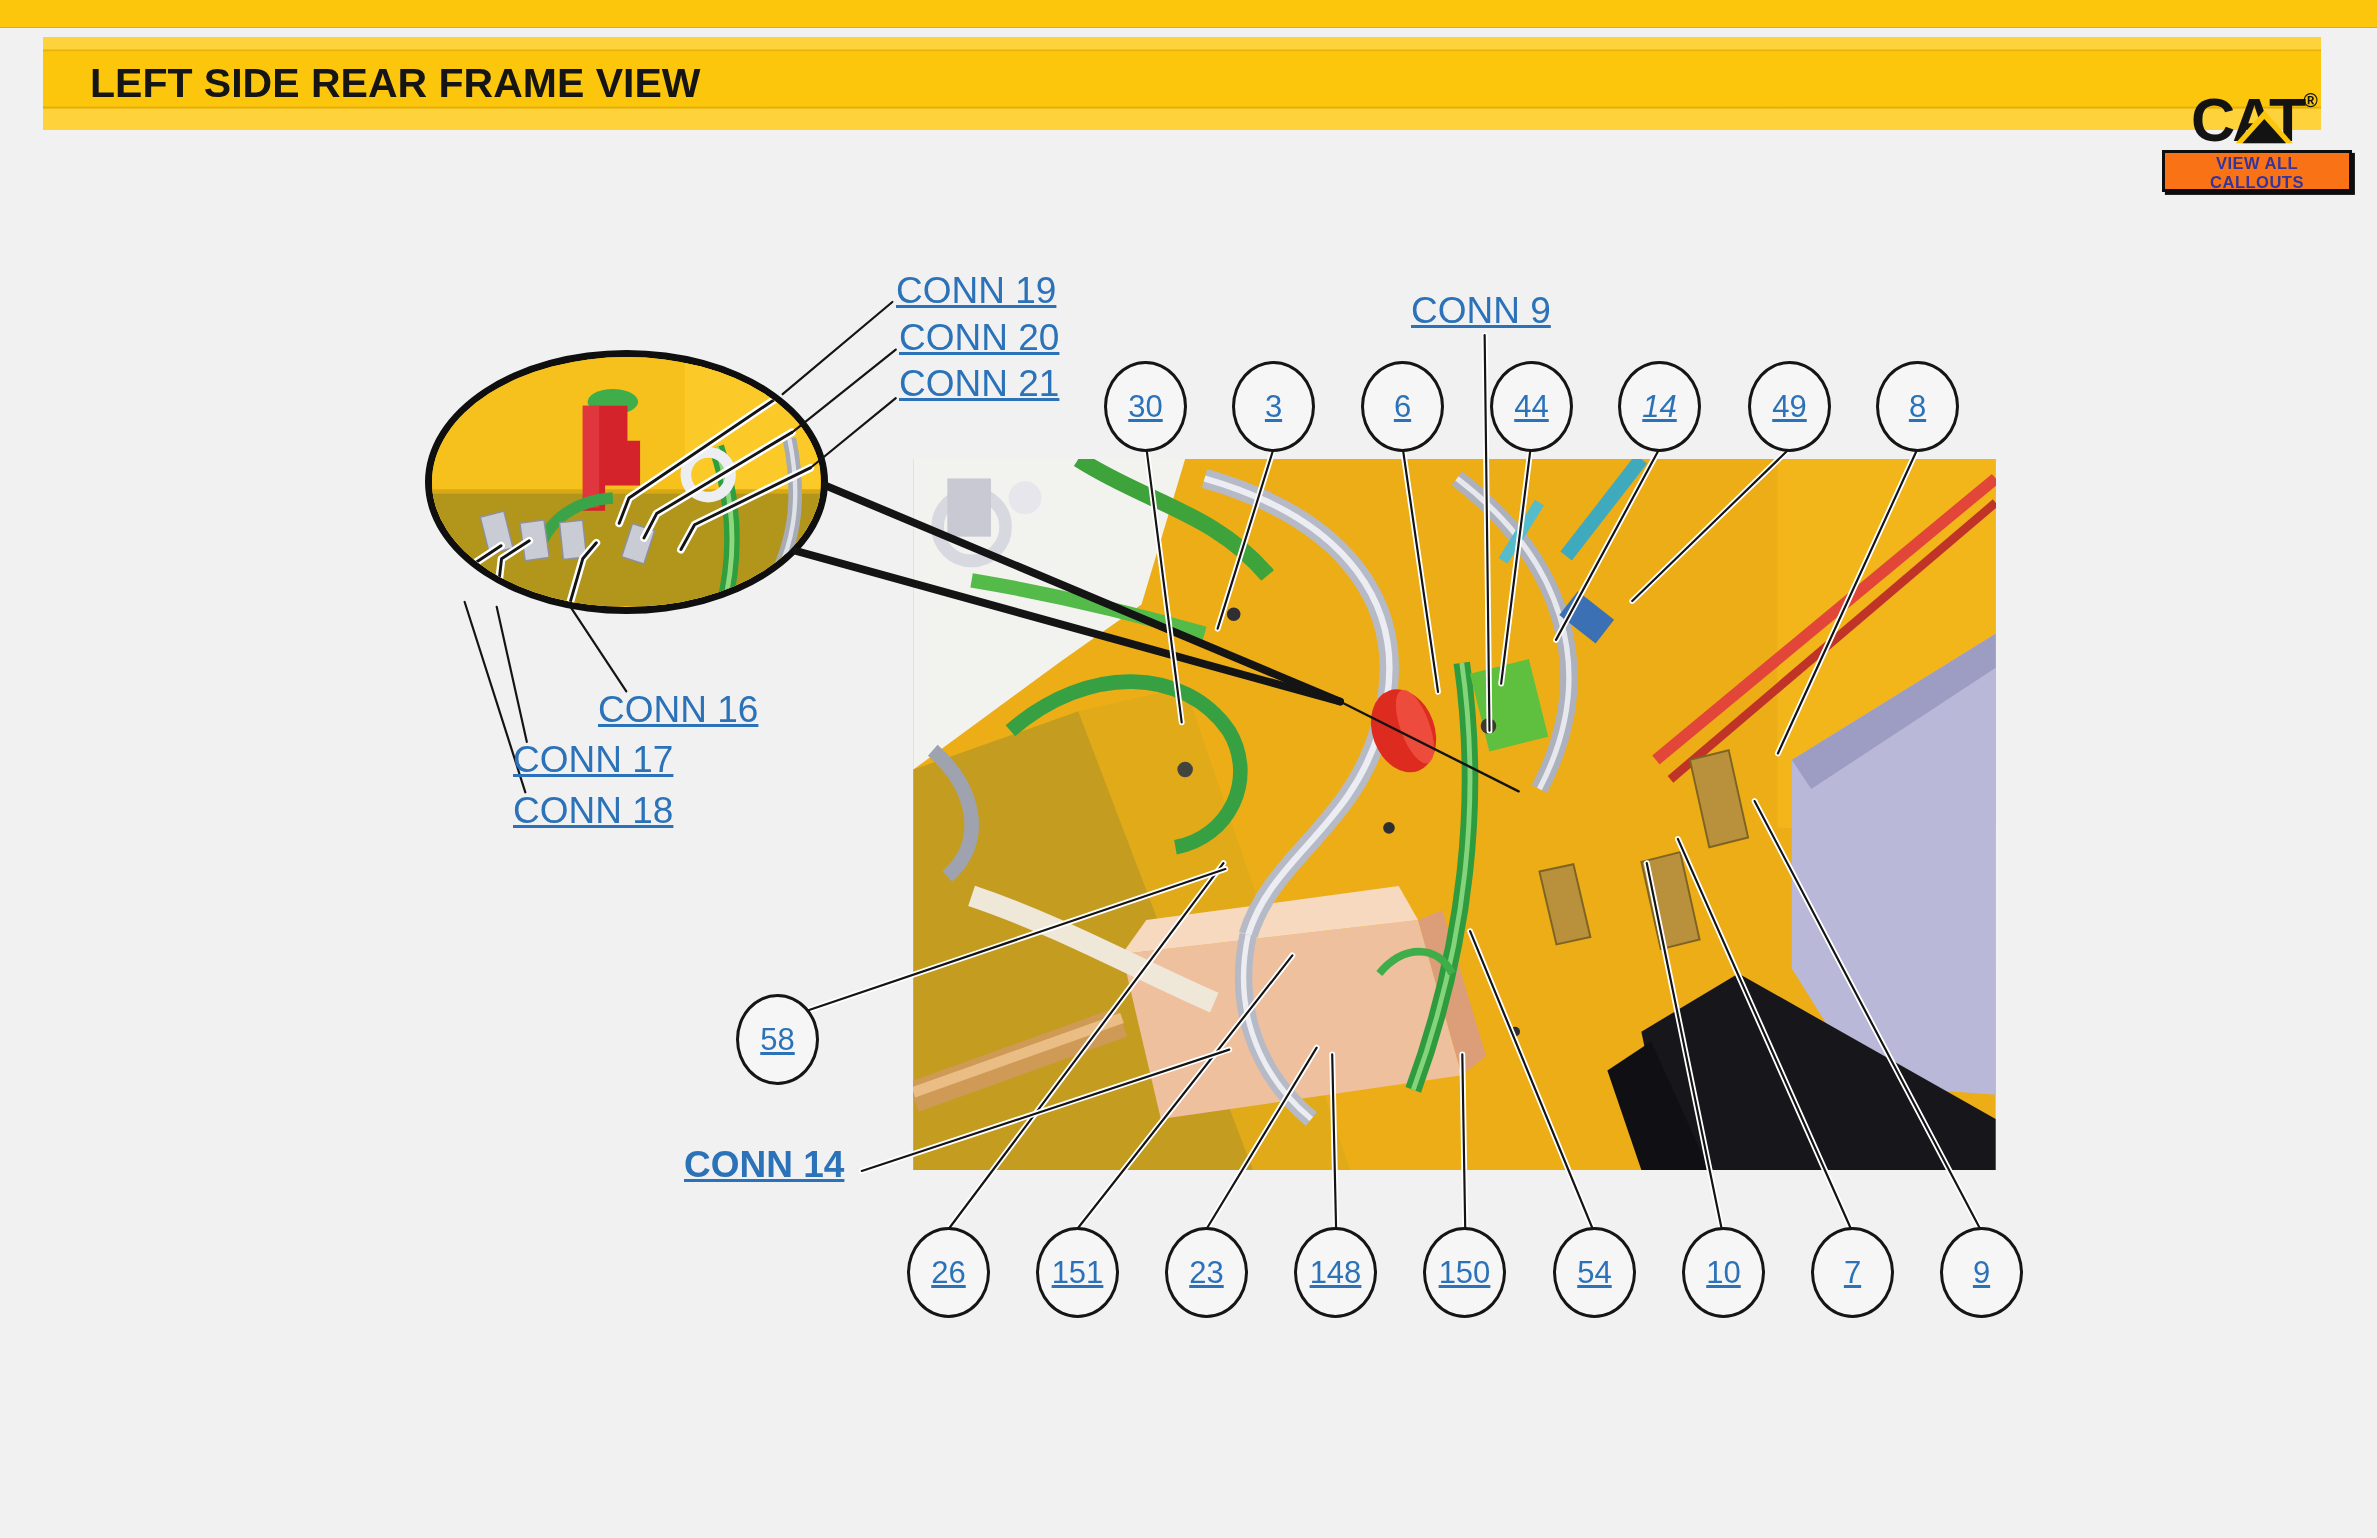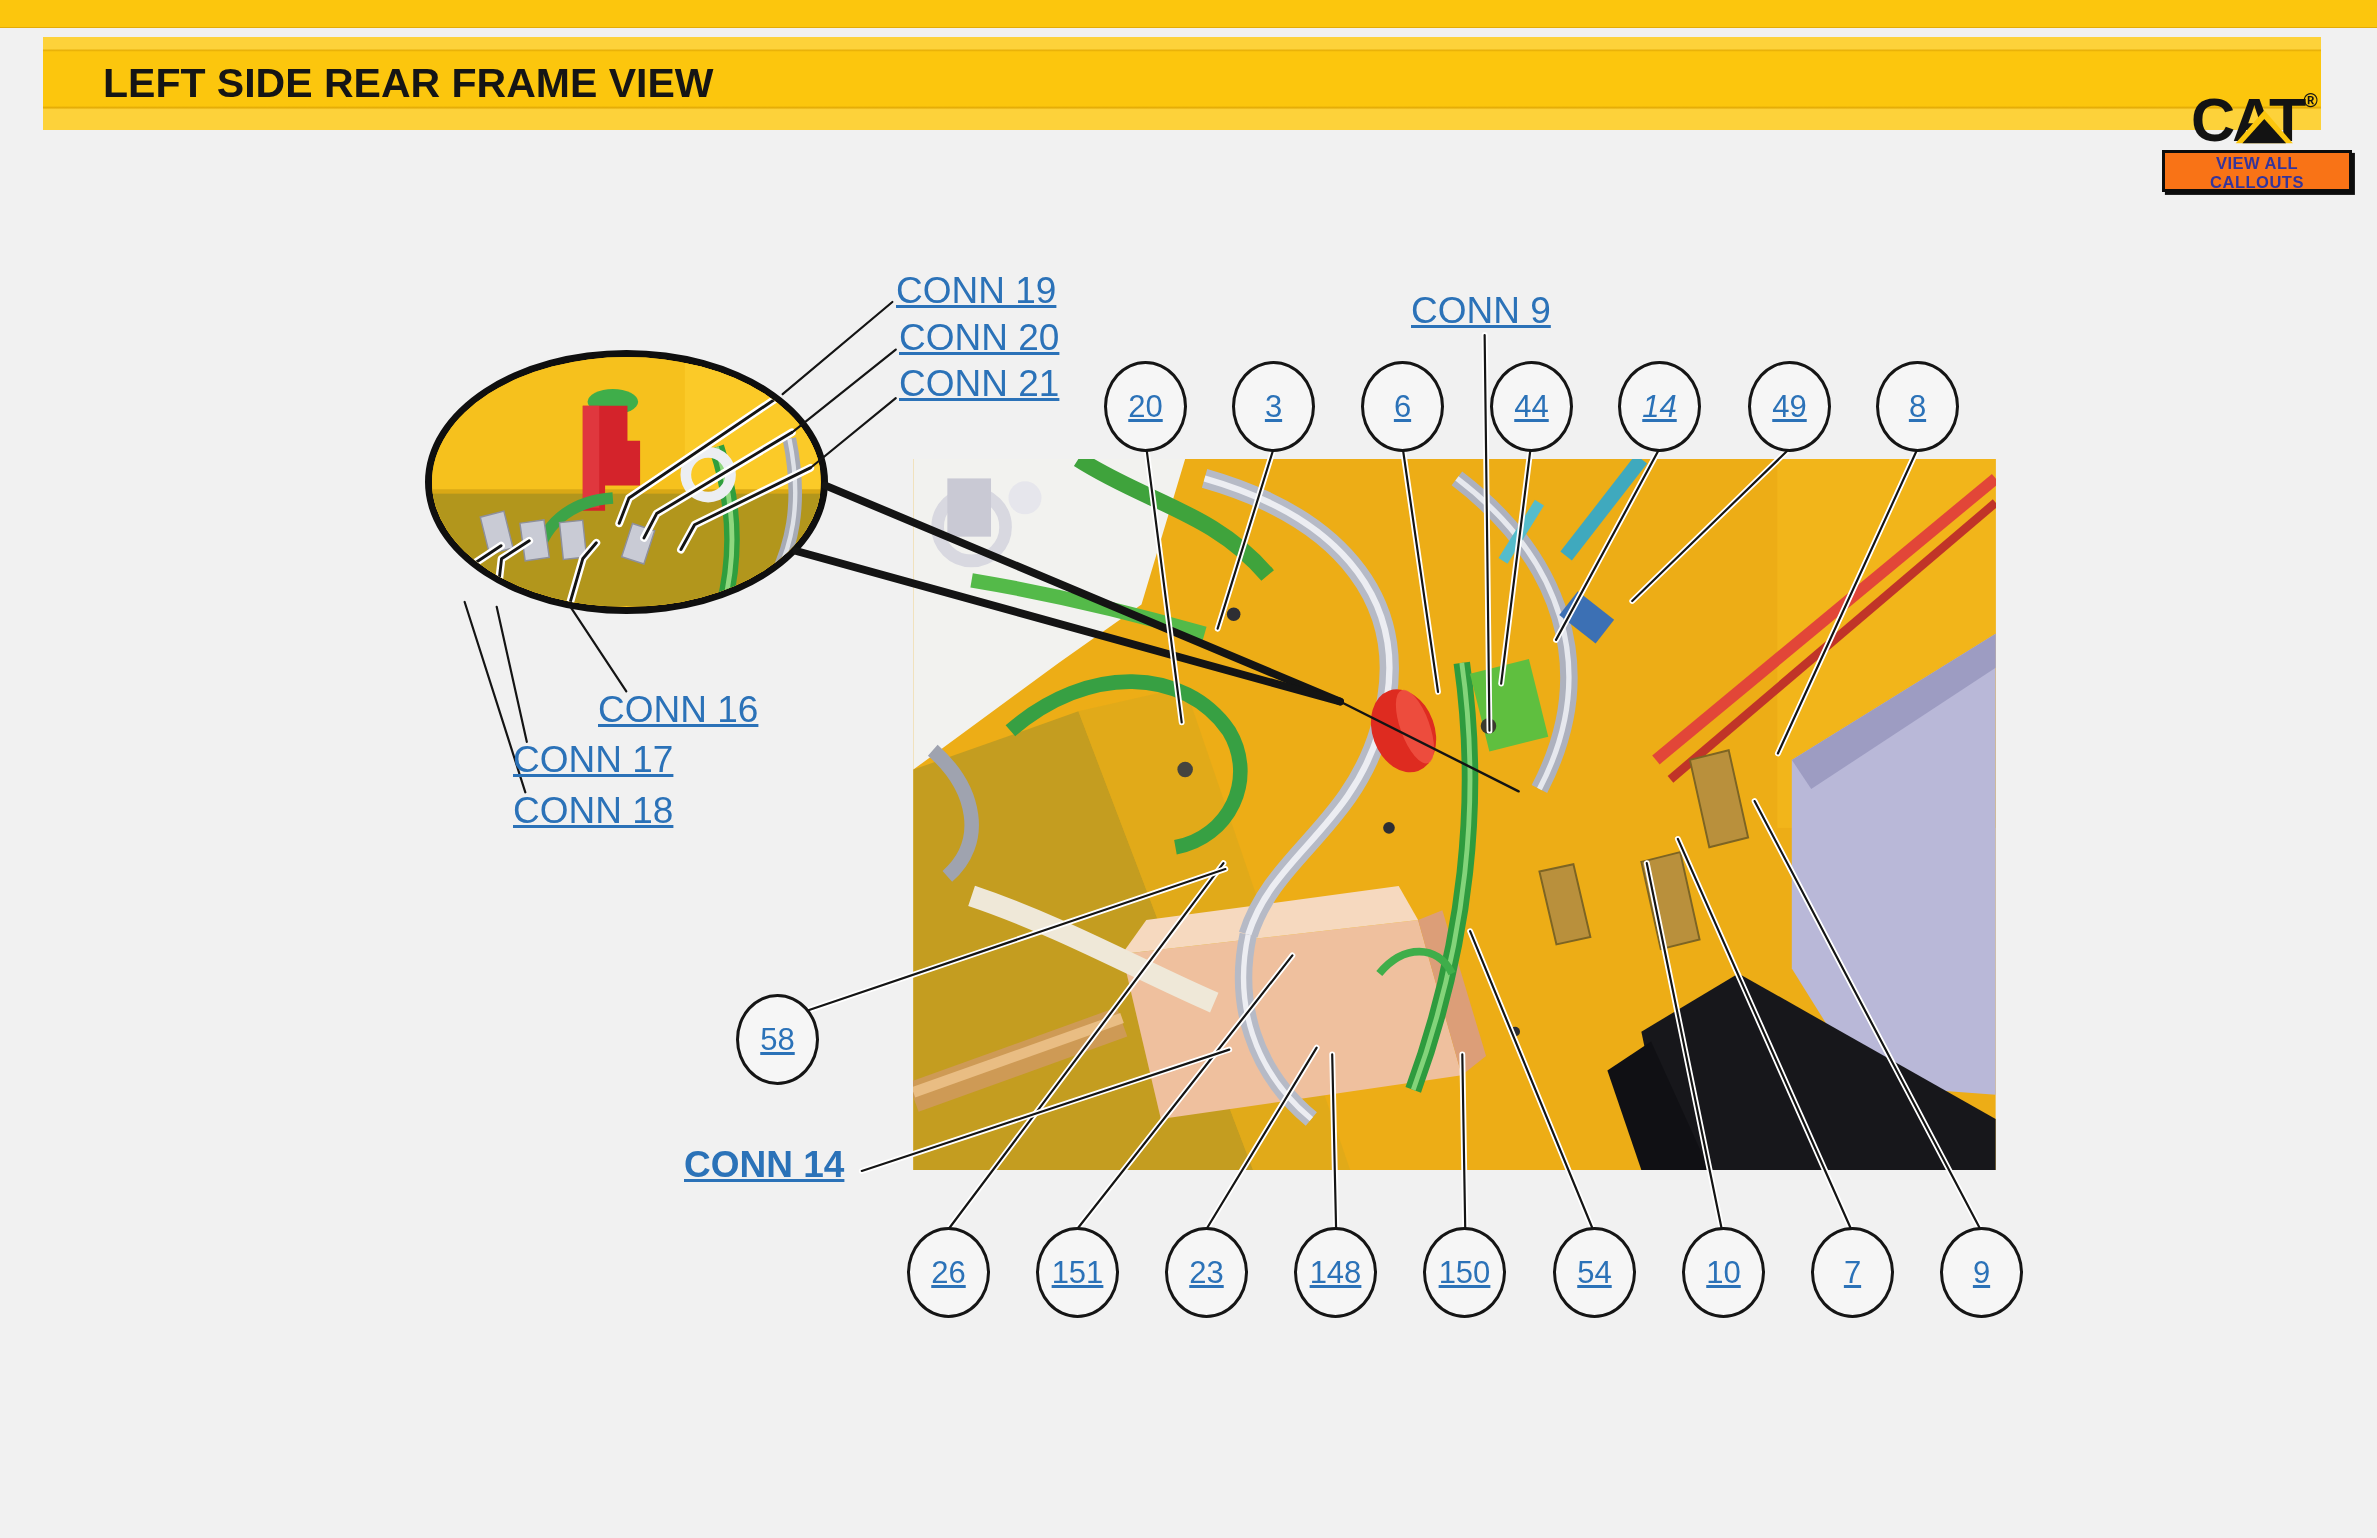--- a/index.html
+++ b/index.html
@@ -4,21 +4,21 @@
 <style>
   html,body{margin:0;padding:0;background:#f1f1f1;}
   .page{position:relative;width:2377px;height:1538px;background:#f1f1f1;overflow:hidden;
         font-family:"Liberation Sans","DejaVu Sans",sans-serif;}
   .topstrip{position:absolute;left:0;top:0;width:2377px;height:27px;background:#fcc60d;
             border-bottom:1.9px solid #e3ab07;}
   .titlebar{position:absolute;left:43px;top:37px;width:2278px;height:93px;
             background:linear-gradient(180deg,#fdd23a 0%,#fdd23a 13%,#e3ab07 14%,#fcc60d 16%,
                        #fcc60d 74%,#e3ab07 76%,#fdd23a 78%,#fdd23a 100%);
             display:flex;align-items:center;}
-  .title{font-size:41px;font-weight:bold;color:#151515;padding-left:60px;letter-spacing:0px;}
+  .title{font-size:41px;font-weight:bold;color:#151515;padding-left:47px;letter-spacing:0px;}
   .catlogo{position:absolute;left:2191px;top:59px;width:131px;height:68px;margin-top:28px;}
   .vac-btn{position:absolute;left:2162px;top:150px;width:190px;height:42px;background:#f97316;
            border:3.9px solid #0d0d0d;color:#34349b;font-weight:bold;font-size:16.5px;
            font-family:Liberation Sans, sans-serif;letter-spacing:0.5px;cursor:pointer;
            box-shadow:2.9px 2.9px 0 #0d0d0d;}
   .photo{position:absolute;left:913px;top:459px;width:1083px;height:711px;z-index:10;overflow:hidden;}
   .inset{position:absolute;left:425px;top:350px;width:403px;height:264px;box-sizing:border-box;
          border:7.8px solid #0f0f0f;border-radius:50%;overflow:hidden;z-index:30;
          background:#f6c11d;}
   #overlay{position:absolute;left:0;top:0;width:2377px;height:1538px;z-index:40;pointer-events:none;}
@@ -219,21 +219,21 @@
       <a class="conn-label" href="#" style="left: 896px; top: 270px;">CONN 19</a>
       <a class="conn-label" href="#" style="left: 899px; top: 317px;">CONN 20</a>
       <a class="conn-label" href="#" style="left: 899px; top: 363px;">CONN 21</a>
       <a class="conn-label" href="#" style="left: 1411px; top: 290px;">CONN 9</a>
       <a class="conn-label" href="#" style="left: 598px; top: 689px;">CONN 16</a>
       <a class="conn-label" href="#" style="left: 513px; top: 739px;">CONN 17</a>
       <a class="conn-label" href="#" style="left: 513px; top: 790px;">CONN 18</a>
       <a class="conn-label" href="#" style="left: 684px; top: 1144px; font-weight: bold;">CONN 14</a>
     </div>
   <div id="circles-root">
-      <a class="part-circle" href="#" style="left: 1104px; top: 361px;">20</a>
+      <a class="part-circle" href="#" style="left: 1104px; top: 361px;">30</a>
       <a class="part-circle" href="#" style="left: 1232px; top: 361px;">3</a>
       <a class="part-circle" href="#" style="left: 1361px; top: 361px;">6</a>
       <a class="part-circle" href="#" style="left: 1490px; top: 361px;">44</a>
       <a class="part-circle" href="#" style="left: 1618px; top: 361px; font-style: italic;">14</a>
       <a class="part-circle" href="#" style="left: 1748px; top: 361px;">49</a>
       <a class="part-circle" href="#" style="left: 1876px; top: 361px;">8</a>
       <a class="part-circle" href="#" style="left: 736px; top: 994px;">58</a>
       <a class="part-circle" href="#" style="left: 907px; top: 1227px;">26</a>
       <a class="part-circle" href="#" style="left: 1036px; top: 1227px;">151</a>
       <a class="part-circle" href="#" style="left: 1165px; top: 1227px;">23</a>

